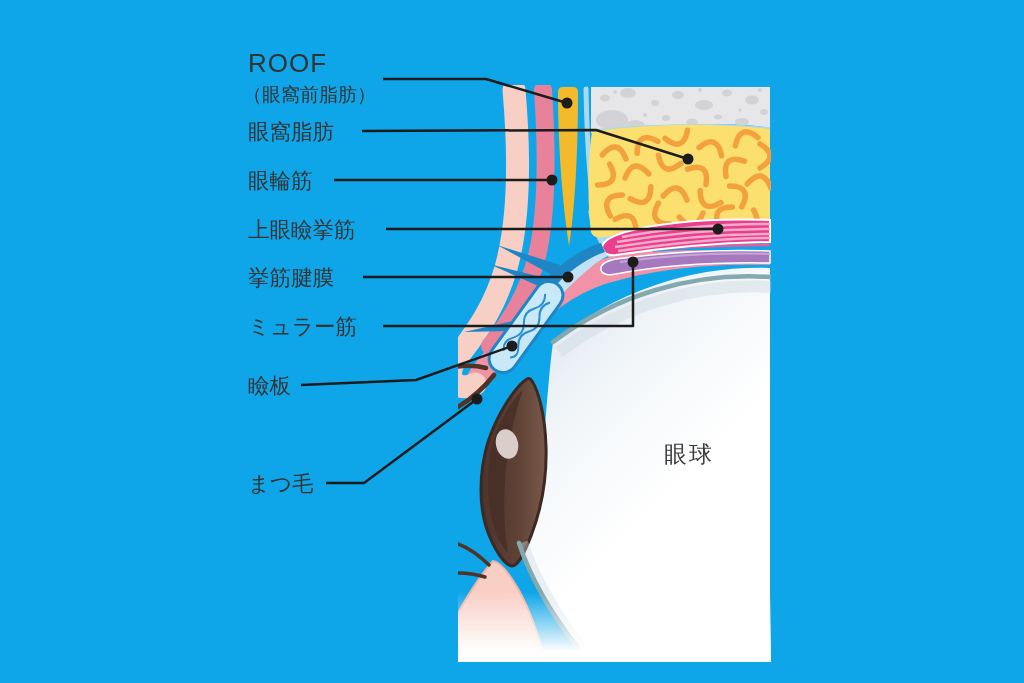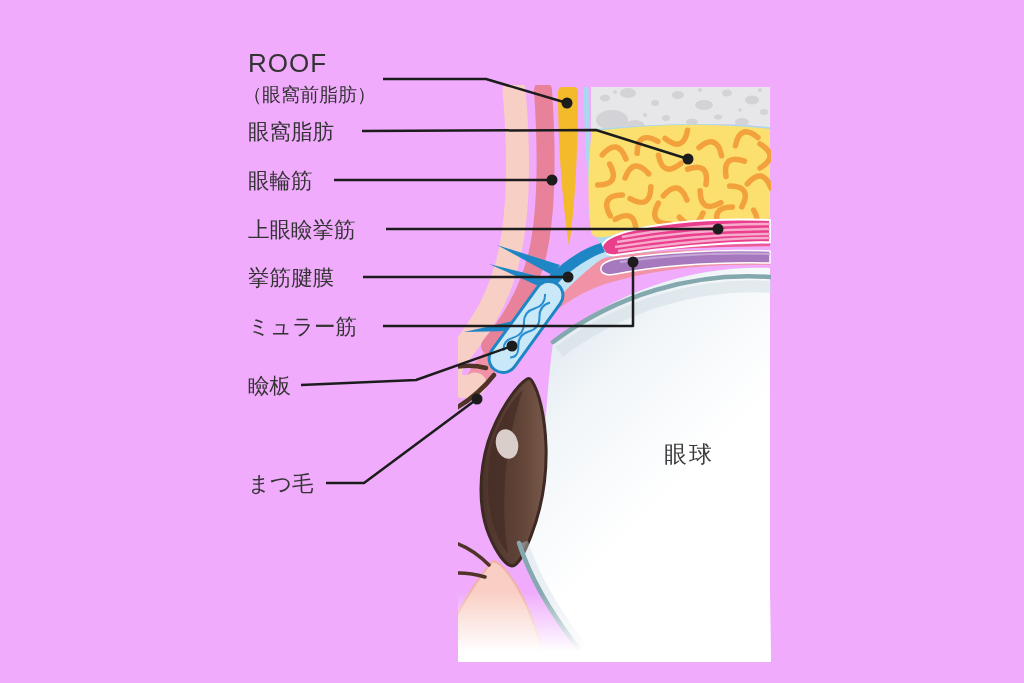--- a/index.html
+++ b/index.html
@@ -1,16 +1,16 @@
 <!DOCTYPE html>
 <html><head>
 <meta charset="utf-8">
 <style>
   html,body{margin:0;padding:0;background:#ffffff;}
-  .stage{position:relative;width:1024px;height:683px;background:#f0abfc;overflow:hidden;
+  .stage{position:relative;width:1024px;height:683px;background:#0ea5e9;overflow:hidden;
          font-family:"Liberation Sans", sans-serif;}
   svg{position:absolute;left:0;top:0;}
   text{font-family:"Liberation Sans", sans-serif;}
   .lbl{fill:#333333;font-size:21.5px;}
   .lbl-roof{fill:#333333;font-size:26px;letter-spacing:1px;}
   .lbl-sub{fill:#333333;font-size:19px;}
   .lbl-eyeball{fill:#3a3a3a;font-size:23px;letter-spacing:2px;}
 </style>
 </head>
 <body>

